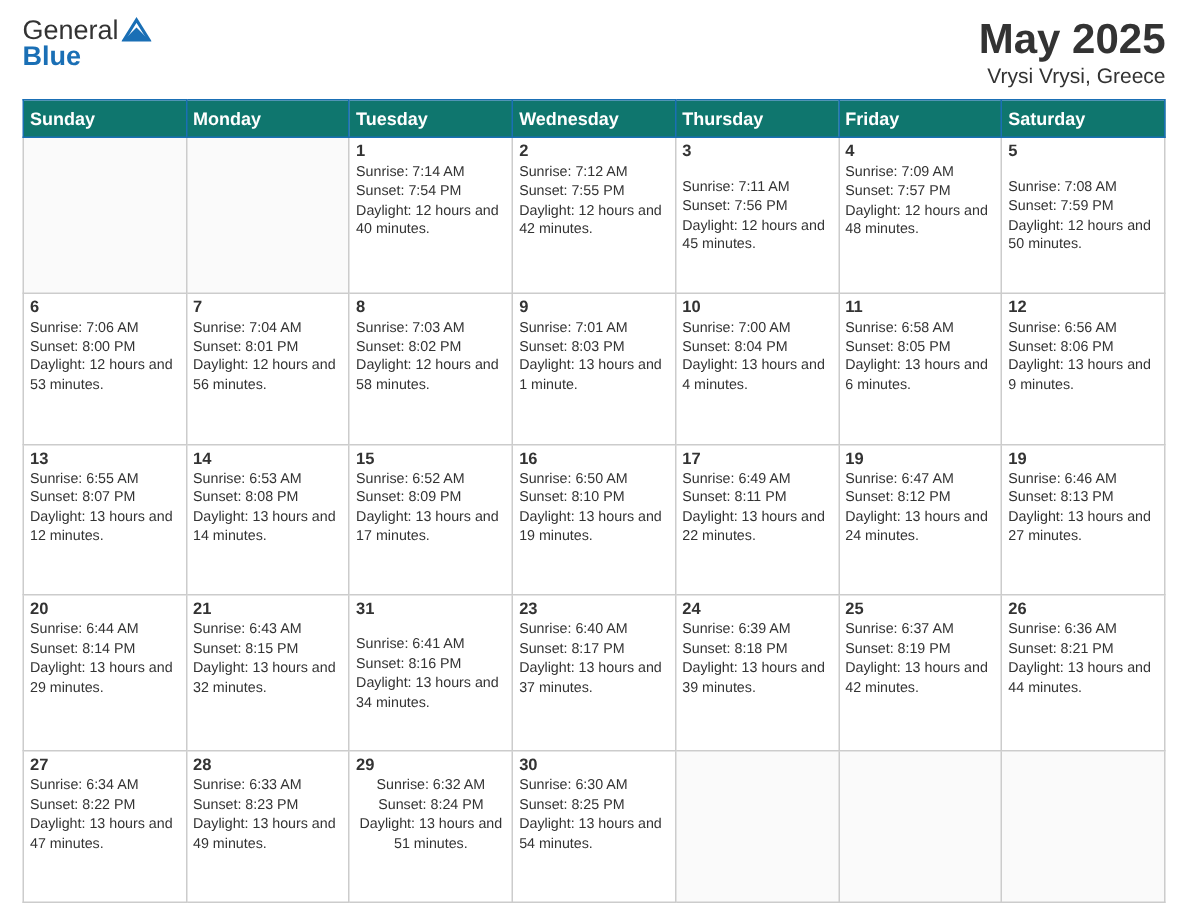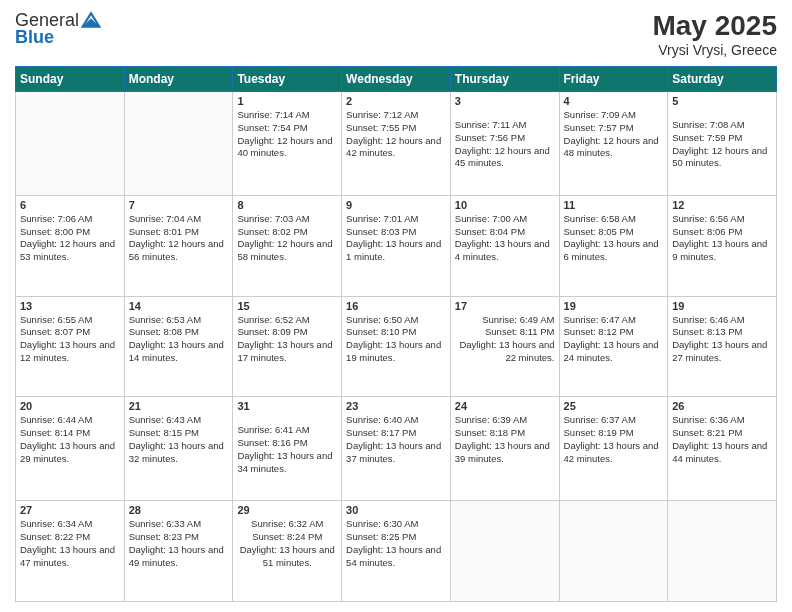--- a/index.html
+++ b/index.html
@@ -225,21 +225,21 @@
 Daylight: 13 hours and 17 minutes.</div>
           </td>
           <td>
             <span class="day-num">16</span>
             <div class="day-info" style="white-space: pre-line;">Sunrise: 6:50 AM
 Sunset: 8:10 PM
 Daylight: 13 hours and 19 minutes.</div>
           </td>
           <td>
             <span class="day-num">17</span>
-            <div class="day-info" style="white-space: pre-line; text-align: right;">Sunrise: 6:49 AM
+            <div class="day-info" style="white-space: pre-line;">Sunrise: 6:49 AM
 Sunset: 8:11 PM
 Daylight: 13 hours and 22 minutes.</div>
           </td>
           <td>
             <span class="day-num">19</span>
             <div class="day-info" style="white-space: pre-line;">Sunrise: 6:47 AM
 Sunset: 8:12 PM
 Daylight: 13 hours and 24 minutes.</div>
           </td>
           <td>

